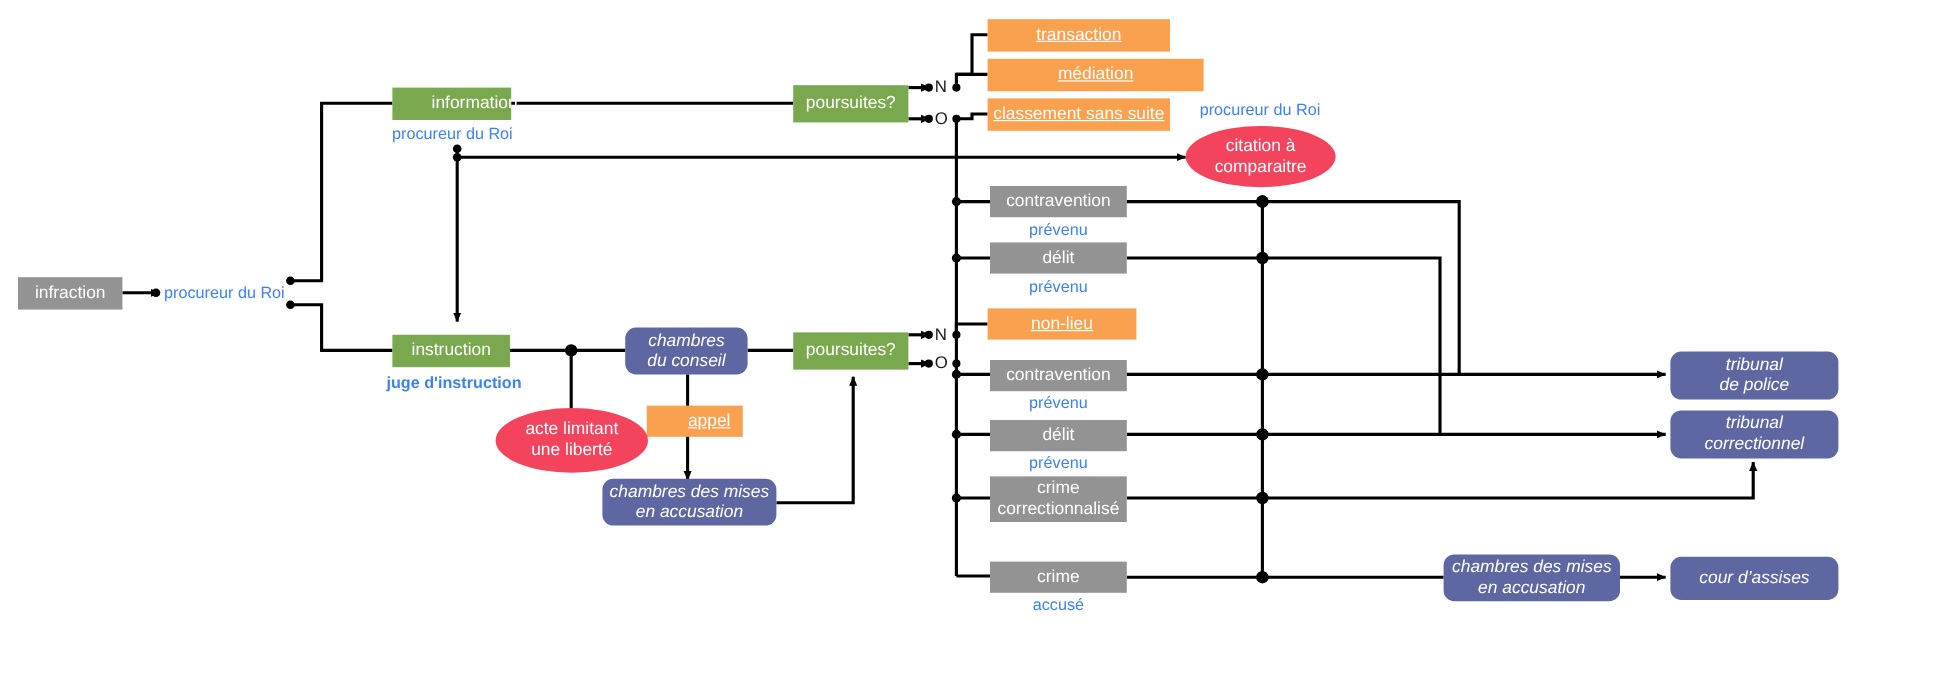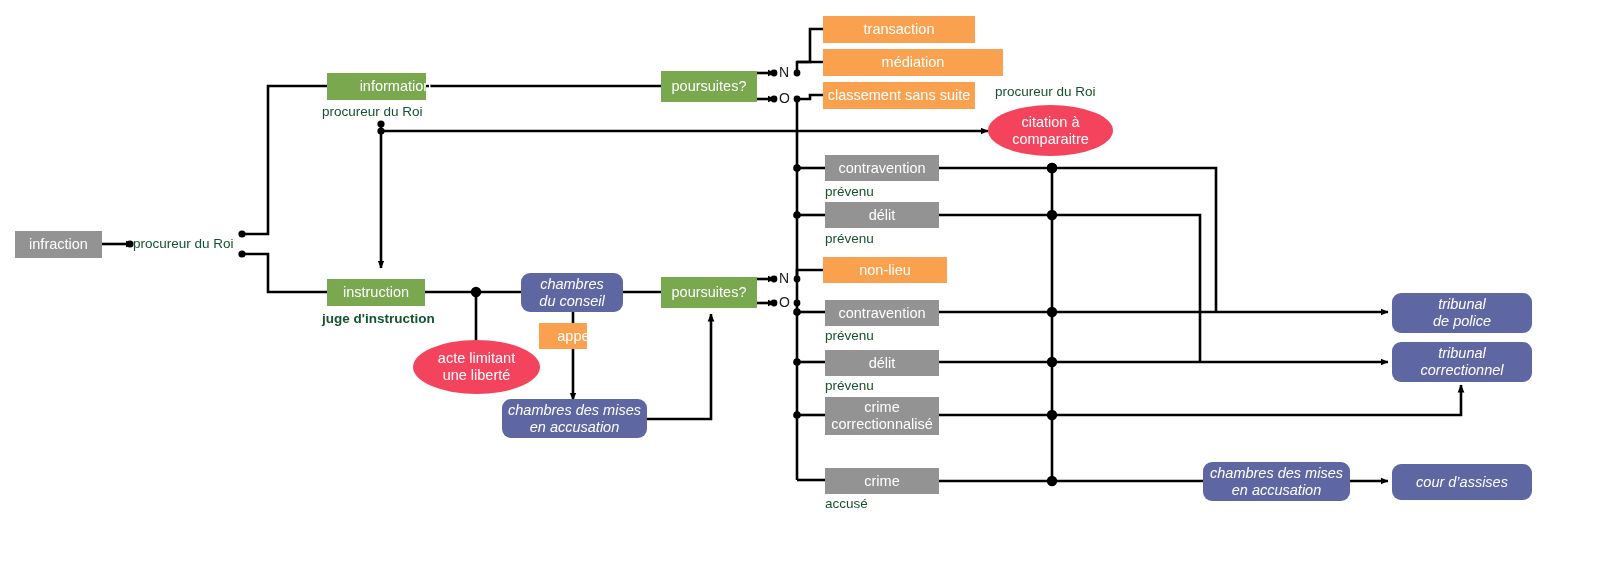--- a/index.html
+++ b/index.html
@@ -18,28 +18,29 @@
     display:flex; align-items:center; justify-content:center;
     text-align:center;
     color:#ffffff;
     font-size:14.5px;
     line-height:1.15;
     white-space:pre-line;
     z-index:5;
   }
   .n-gray   { background:#939393; }
   .n-green  { background:#7aa84f; }
-  .n-orange { background:#f9a14f; }
+  .n-orange { background:#f9a14f;text-decoration:underline; }
   .n-purple { background:#5f67a3; border-radius:9px;font-style:italic; }
   .n-red    { background:#f4435c; border-radius:50%; }
 
   .caption {
     position:absolute;
-    color:#14532d;
+    color:#3b82f6;
     font-size:13.5px;
+    text-align:center;
     white-space:nowrap;
     z-index:6;
   }
   .branchlabel {
     position:absolute;
     color:#1a1a1a;
     font-size:14px;
     z-index:6;
   }
 </style>
@@ -175,21 +176,21 @@
 
   <div class="node n-gray" style="left:825px; top:155px; width:114px; height:26px;">contravention</div>
   <div class="caption" style="left:825px; top:184px; width:114px;">prévenu</div>
 
   <div class="node n-gray" style="left:825px; top:202px; width:114px; height:26px;">délit</div>
   <div class="caption" style="left:825px; top:231px; width:114px;">prévenu</div>
 
   <div class="node n-purple" style="left:521px; top:273px; width:102px; height:39px;">chambres
 du conseil</div>
 
-  <div class="node n-orange" style="left:539px; top:323px; width:48px; height:26px;padding-left:24px;">appel</div>
+  <div class="node n-orange" style="left:539px; top:338px; width:80px; height:26px;padding-left:24px;">appel</div>
 
   <div class="node n-red" style="left:413px; top:340px; width:127px; height:54px;">acte limitant
 une liberté</div>
 
   <div class="node n-purple" style="left:502px; top:399px; width:145px; height:39px;">chambres des mises
 en accusation</div>
 
   <div class="node n-green" style="left:661px; top:277px; width:96px; height:31px;">poursuites?</div>
   <div class="branchlabel" style="left:779px; top:270px;">N</div>
   <div class="branchlabel" style="left:779px; top:294px;">O</div>

